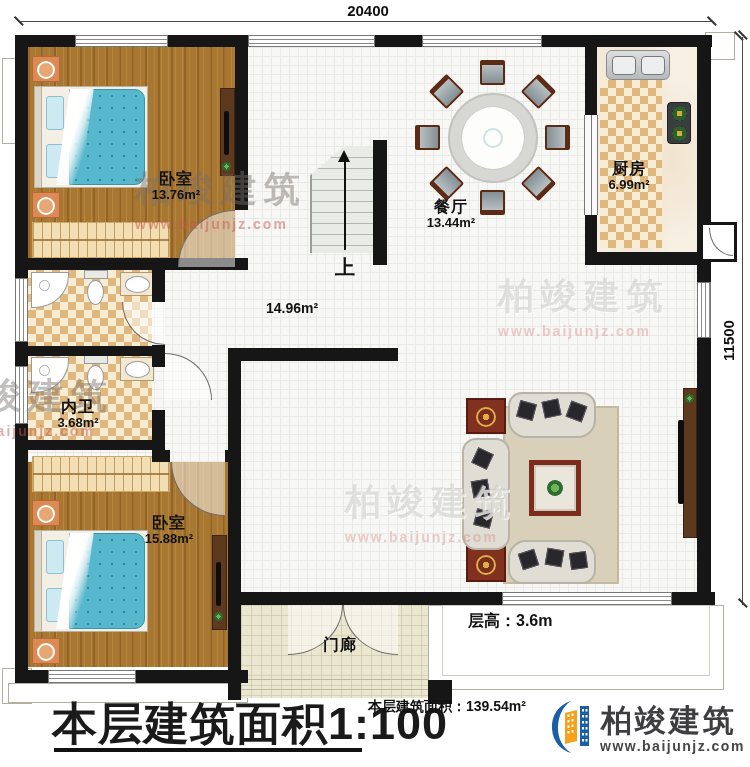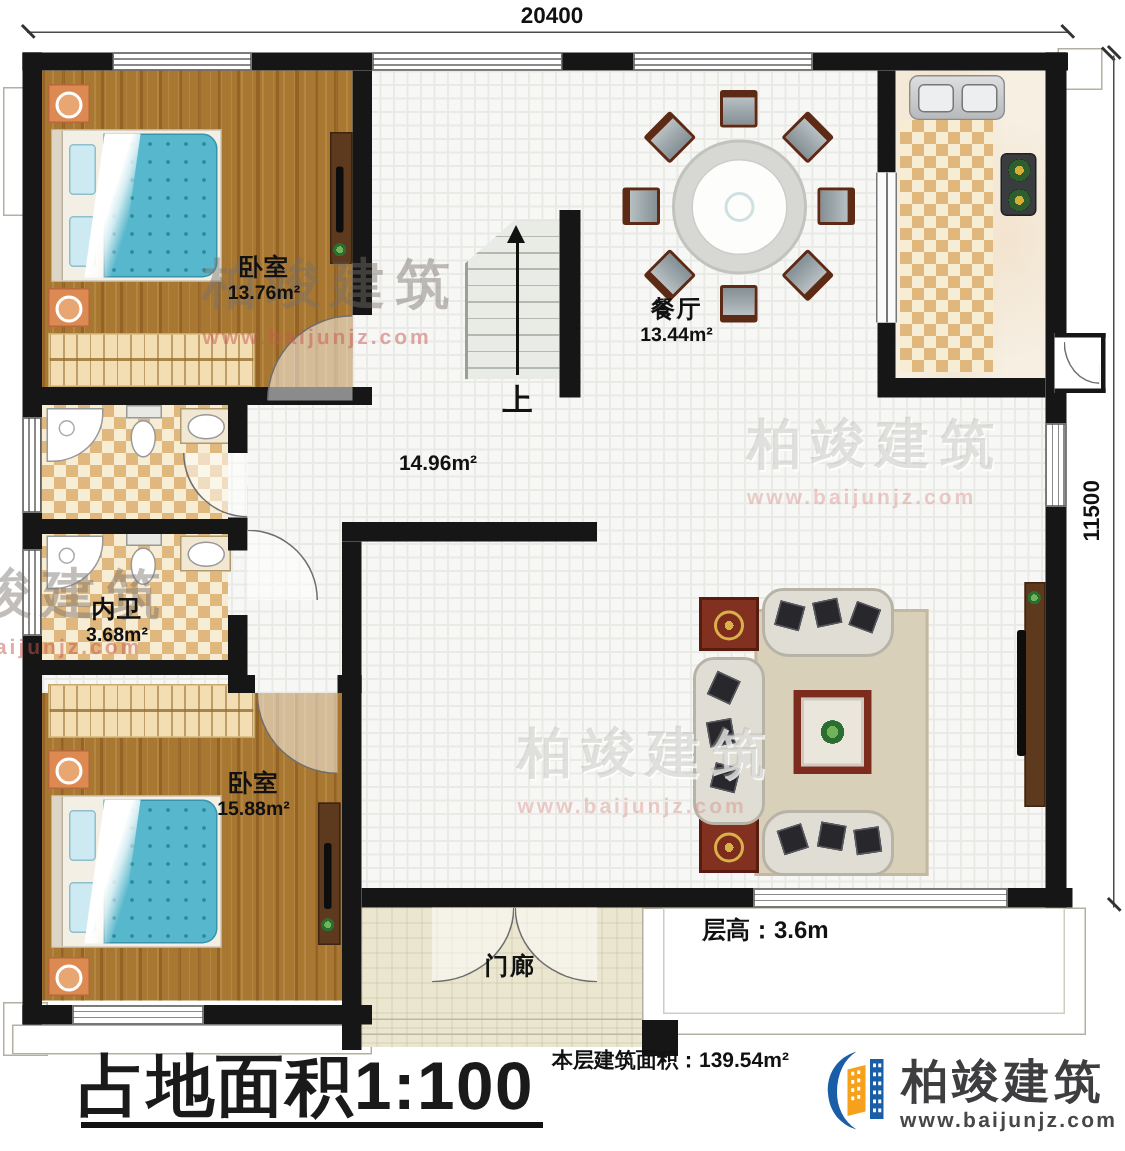--- a/index.html
+++ b/index.html
@@ -308,32 +308,36 @@
     <span class="rarea">3.68m²</span>
   </div>
   <div class="abs rlabel" style="left:124px;top:514px;width:90px;">
     <span class="rname">卧室</span>
     <span class="rarea">15.88m²</span>
   </div>
   <div class="abs rlabel" style="left:406px;top:198px;width:90px;">
     <span class="rname">餐厅</span>
     <span class="rarea">13.44m²</span>
   </div>
+  <div class="abs rlabel" style="left:584px;top:160px;width:90px;">
+    <span class="rname">厨房</span>
+    <span class="rarea">6.99m²</span>
+  </div>
   <div class="abs rlabel" style="left:252px;top:300px;width:80px;">
     <span class="rarea" style="font-size:14px;">14.96m²</span>
   </div>
   <div class="abs rlabel" style="left:295px;top:636px;width:90px;">
     <span class="rname">门廊</span>
   </div>
   <div class="abs note rlabel" style="left:468px;top:612px;text-align:right;">
     <span>层高：</span><span>3.6m</span>
   </div>
 
   <div class="abs topui tb-title" style="left:52px;top:694px;">
-    <span>占地面积</span><span>1:100</span>
+    <span>本层建筑面积</span><span>1:100</span>
   </div>
   <div class="abs topui tb-underline" style="left:54px;top:748px;width:308px;height:4px;"></div>
   <div class="abs topui tb-stats" style="left:368px;top:696px;">
     <div><span>本层建筑面积：</span><span>139.54m²</span></div>
   </div>
   <div class="abs topui" style="left:545px;top:698px;width:50px;height:58px;">
     <svg width="50" height="58" viewBox="0 0 100 116">
       <path d="M52 6 C26 14 12 36 14 62 C16 88 32 104 52 110 C34 98 26 80 26 60 C26 36 36 16 52 6 Z" fill="#1b5ea8"></path>
       <path d="M40 30 L64 24 L64 86 L40 92 Z" fill="#f6a01b"></path>
       <g fill="#ffffff">

